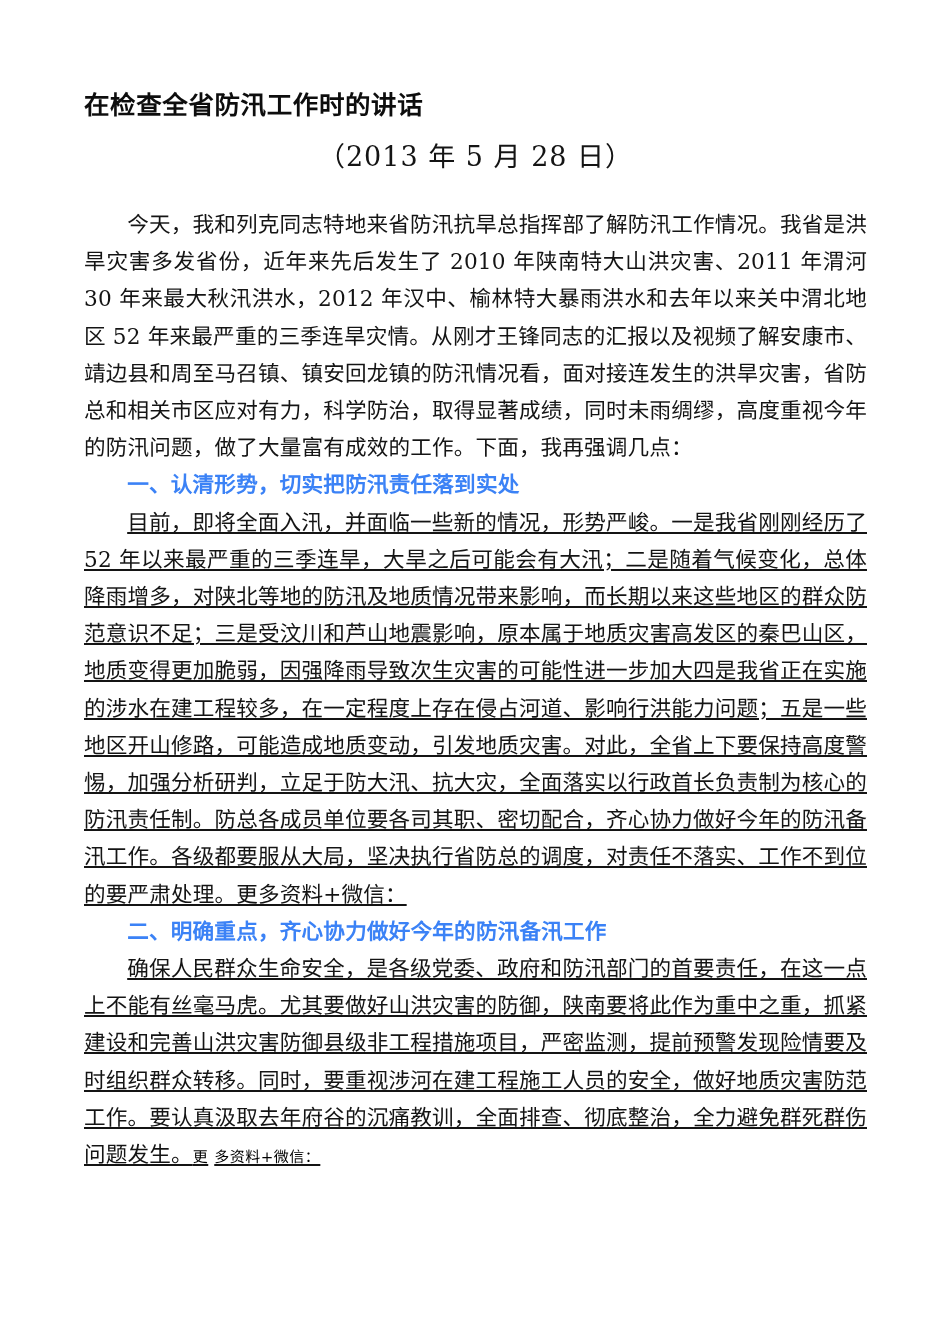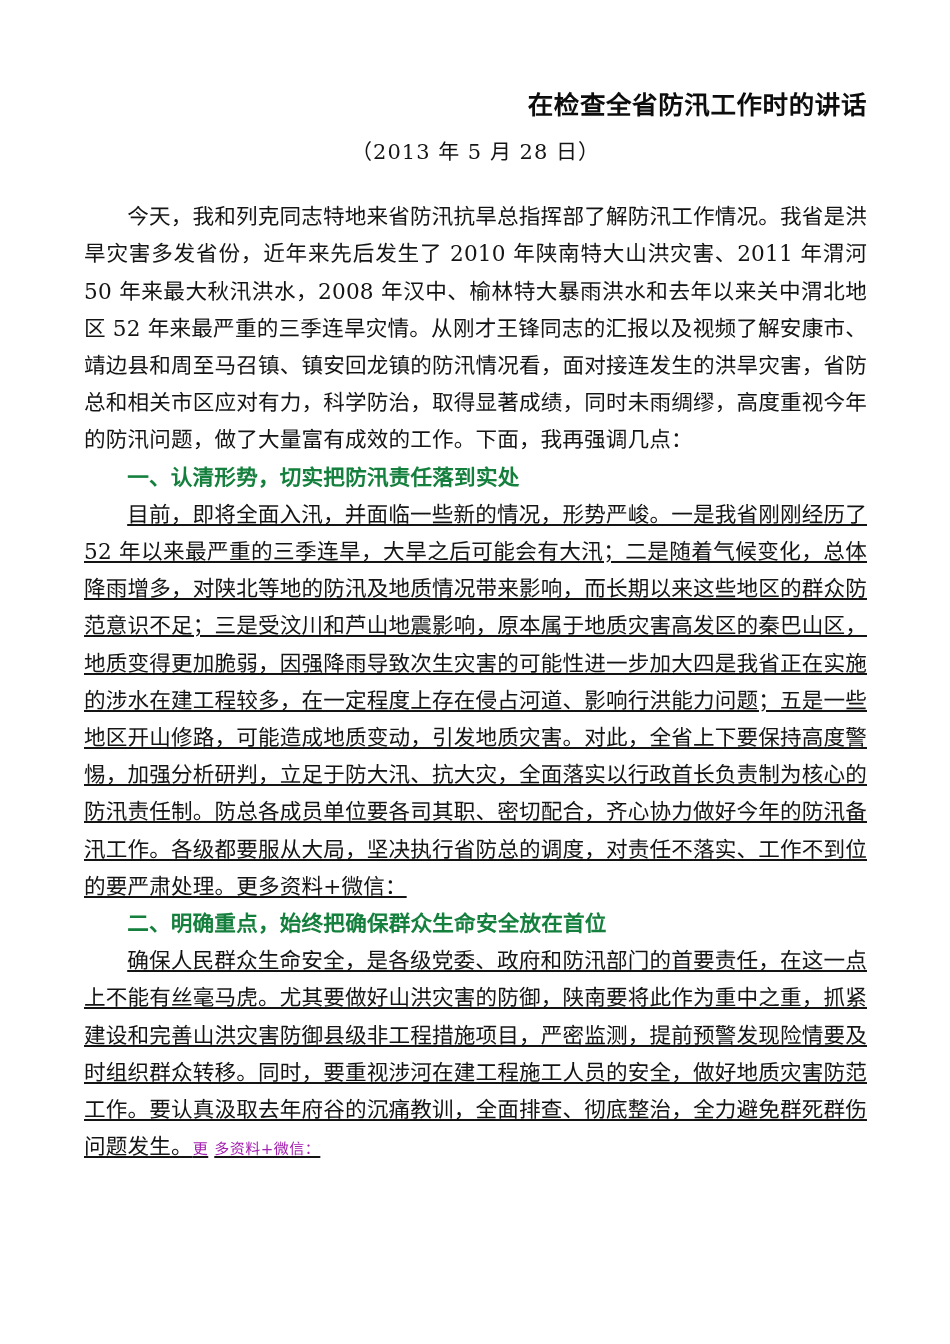--- a/index.html
+++ b/index.html
@@ -22,34 +22,34 @@
   }
 
   .doc-body {
     position: absolute;
     left: 84px;
     top: 0;
     width: 783px;
   }
 
   .doc-title {
-    text-align: right;
+    text-align: left;
     font-family: "DejaVu Sans", "Liberation Sans", sans-serif;
     font-weight: bold;
     font-size: 25.5px;
     letter-spacing: 0.6px;
     line-height: 1.25;
     margin: 0;
     padding-top: 90px;
     color: #0d0d0d;
   }
 
   .doc-date {
     text-align: center;
-    font-size: 21px;
+    font-size: 27px;
     line-height: 1.3;
     margin: 0;
     padding-top: 17px;
     letter-spacing: 1px;
     color: #141414;
   }
 
   .para {
     margin: 0;
     font-size: 21.6px;
@@ -72,51 +72,51 @@
   }
 
   .heading {
     margin: 0;
     font-family: "DejaVu Sans", "Liberation Sans", sans-serif;
     font-weight: bold;
     font-size: 21.6px;
     line-height: 37.2px;
     text-indent: 2em;
     letter-spacing: 0.2px;
-    color: #15803d;
+    color: #3b82f6;
     text-align: left;
   }
 
   .watermark-inline {
     font-size: 15px;
-    color: #a21caf;
+    color: #000000;
     letter-spacing: 0.5px;
     font-family: "DejaVu Serif", "Liberation Serif", serif;
   }
 
   .watermark-inline .gap {
     display: inline-block;
     width: 6px;
   }
 </style>
 </head>
 <body>
 
 <div class="page">
   <div class="doc-body">
 
     <h1 class="doc-title">在检查全省防汛工作时的讲话</h1>
 
     <div class="doc-date">（2013 年 5 月 28 日）</div>
 
-    <p class="para first">今天，我和列克同志特地来省防汛抗旱总指挥部了解防汛工作情况。我省是洪旱灾害多发省份，近年来先后发生了 2010 年陕南特大山洪灾害、2011 年渭河 50 年来最大秋汛洪水，2008 年汉中、榆林特大暴雨洪水和去年以来关中渭北地区 52 年来最严重的三季连旱灾情。从刚才王锋同志的汇报以及视频了解安康市、靖边县和周至马召镇、镇安回龙镇的防汛情况看，面对接连发生的洪旱灾害，省防总和相关市区应对有力，科学防治，取得显著成绩，同时未雨绸缪，高度重视今年的防汛问题，做了大量富有成效的工作。下面，我再强调几点：</p>
+    <p class="para first">今天，我和列克同志特地来省防汛抗旱总指挥部了解防汛工作情况。我省是洪旱灾害多发省份，近年来先后发生了 2010 年陕南特大山洪灾害、2011 年渭河 30 年来最大秋汛洪水，2012 年汉中、榆林特大暴雨洪水和去年以来关中渭北地区 52 年来最严重的三季连旱灾情。从刚才王锋同志的汇报以及视频了解安康市、靖边县和周至马召镇、镇安回龙镇的防汛情况看，面对接连发生的洪旱灾害，省防总和相关市区应对有力，科学防治，取得显著成绩，同时未雨绸缪，高度重视今年的防汛问题，做了大量富有成效的工作。下面，我再强调几点：</p>
 
     <p class="heading">一、认清形势，切实把防汛责任落到实处</p>
 
     <p class="para tight">目前，即将全面入汛，并面临一些新的情况，形势严峻。一是我省刚刚经历了 52 年以来最严重的三季连旱，大旱之后可能会有大汛；二是随着气候变化，总体降雨增多，对陕北等地的防汛及地质情况带来影响，而长期以来这些地区的群众防范意识不足；三是受汶川和芦山地震影响，原本属于地质灾害高发区的秦巴山区，地质变得更加脆弱，因强降雨导致次生灾害的可能性进一步加大四是我省正在实施的涉水在建工程较多，在一定程度上存在侵占河道、影响行洪能力问题；五是一些地区开山修路，可能造成地质变动，引发地质灾害。对此，全省上下要保持高度警惕，加强分析研判，立足于防大汛、抗大灾，全面落实以行政首长负责制为核心的防汛责任制。防总各成员单位要各司其职、密切配合，齐心协力做好今年的防汛备汛工作。各级都要服从大局，坚决执行省防总的调度，对责任不落实、工作不到位的要严肃处理。更多资料+微信：</p>
 
-    <p class="heading">二、明确重点，始终把确保群众生命安全放在首位</p>
+    <p class="heading">二、明确重点，齐心协力做好今年的防汛备汛工作</p>
 
     <p class="para tight"><span>确保人民群众生命安全，是各级党委、政府和防汛部门的首要责任，在这一点上不能有丝毫马虎。尤其要做好山洪灾害的防御，陕南要将此作为重中之重，抓紧建设和完善山洪灾害防御县级非工程措施项目，严密监测，提前预警发现险情要及时组织群众转移。同时，要重视涉河在建工程施工人员的安全，做好地质灾害防范工作。要认真汲取去年府谷的沉痛教训，全面排查、彻底整治，全力避免群死群伤问题发生。</span><span class="watermark-inline"><span>更</span><span class="gap"></span><span>多资料+微信：</span></span></p>
 
 
   </div>
 </div>
 
 </body></html>

